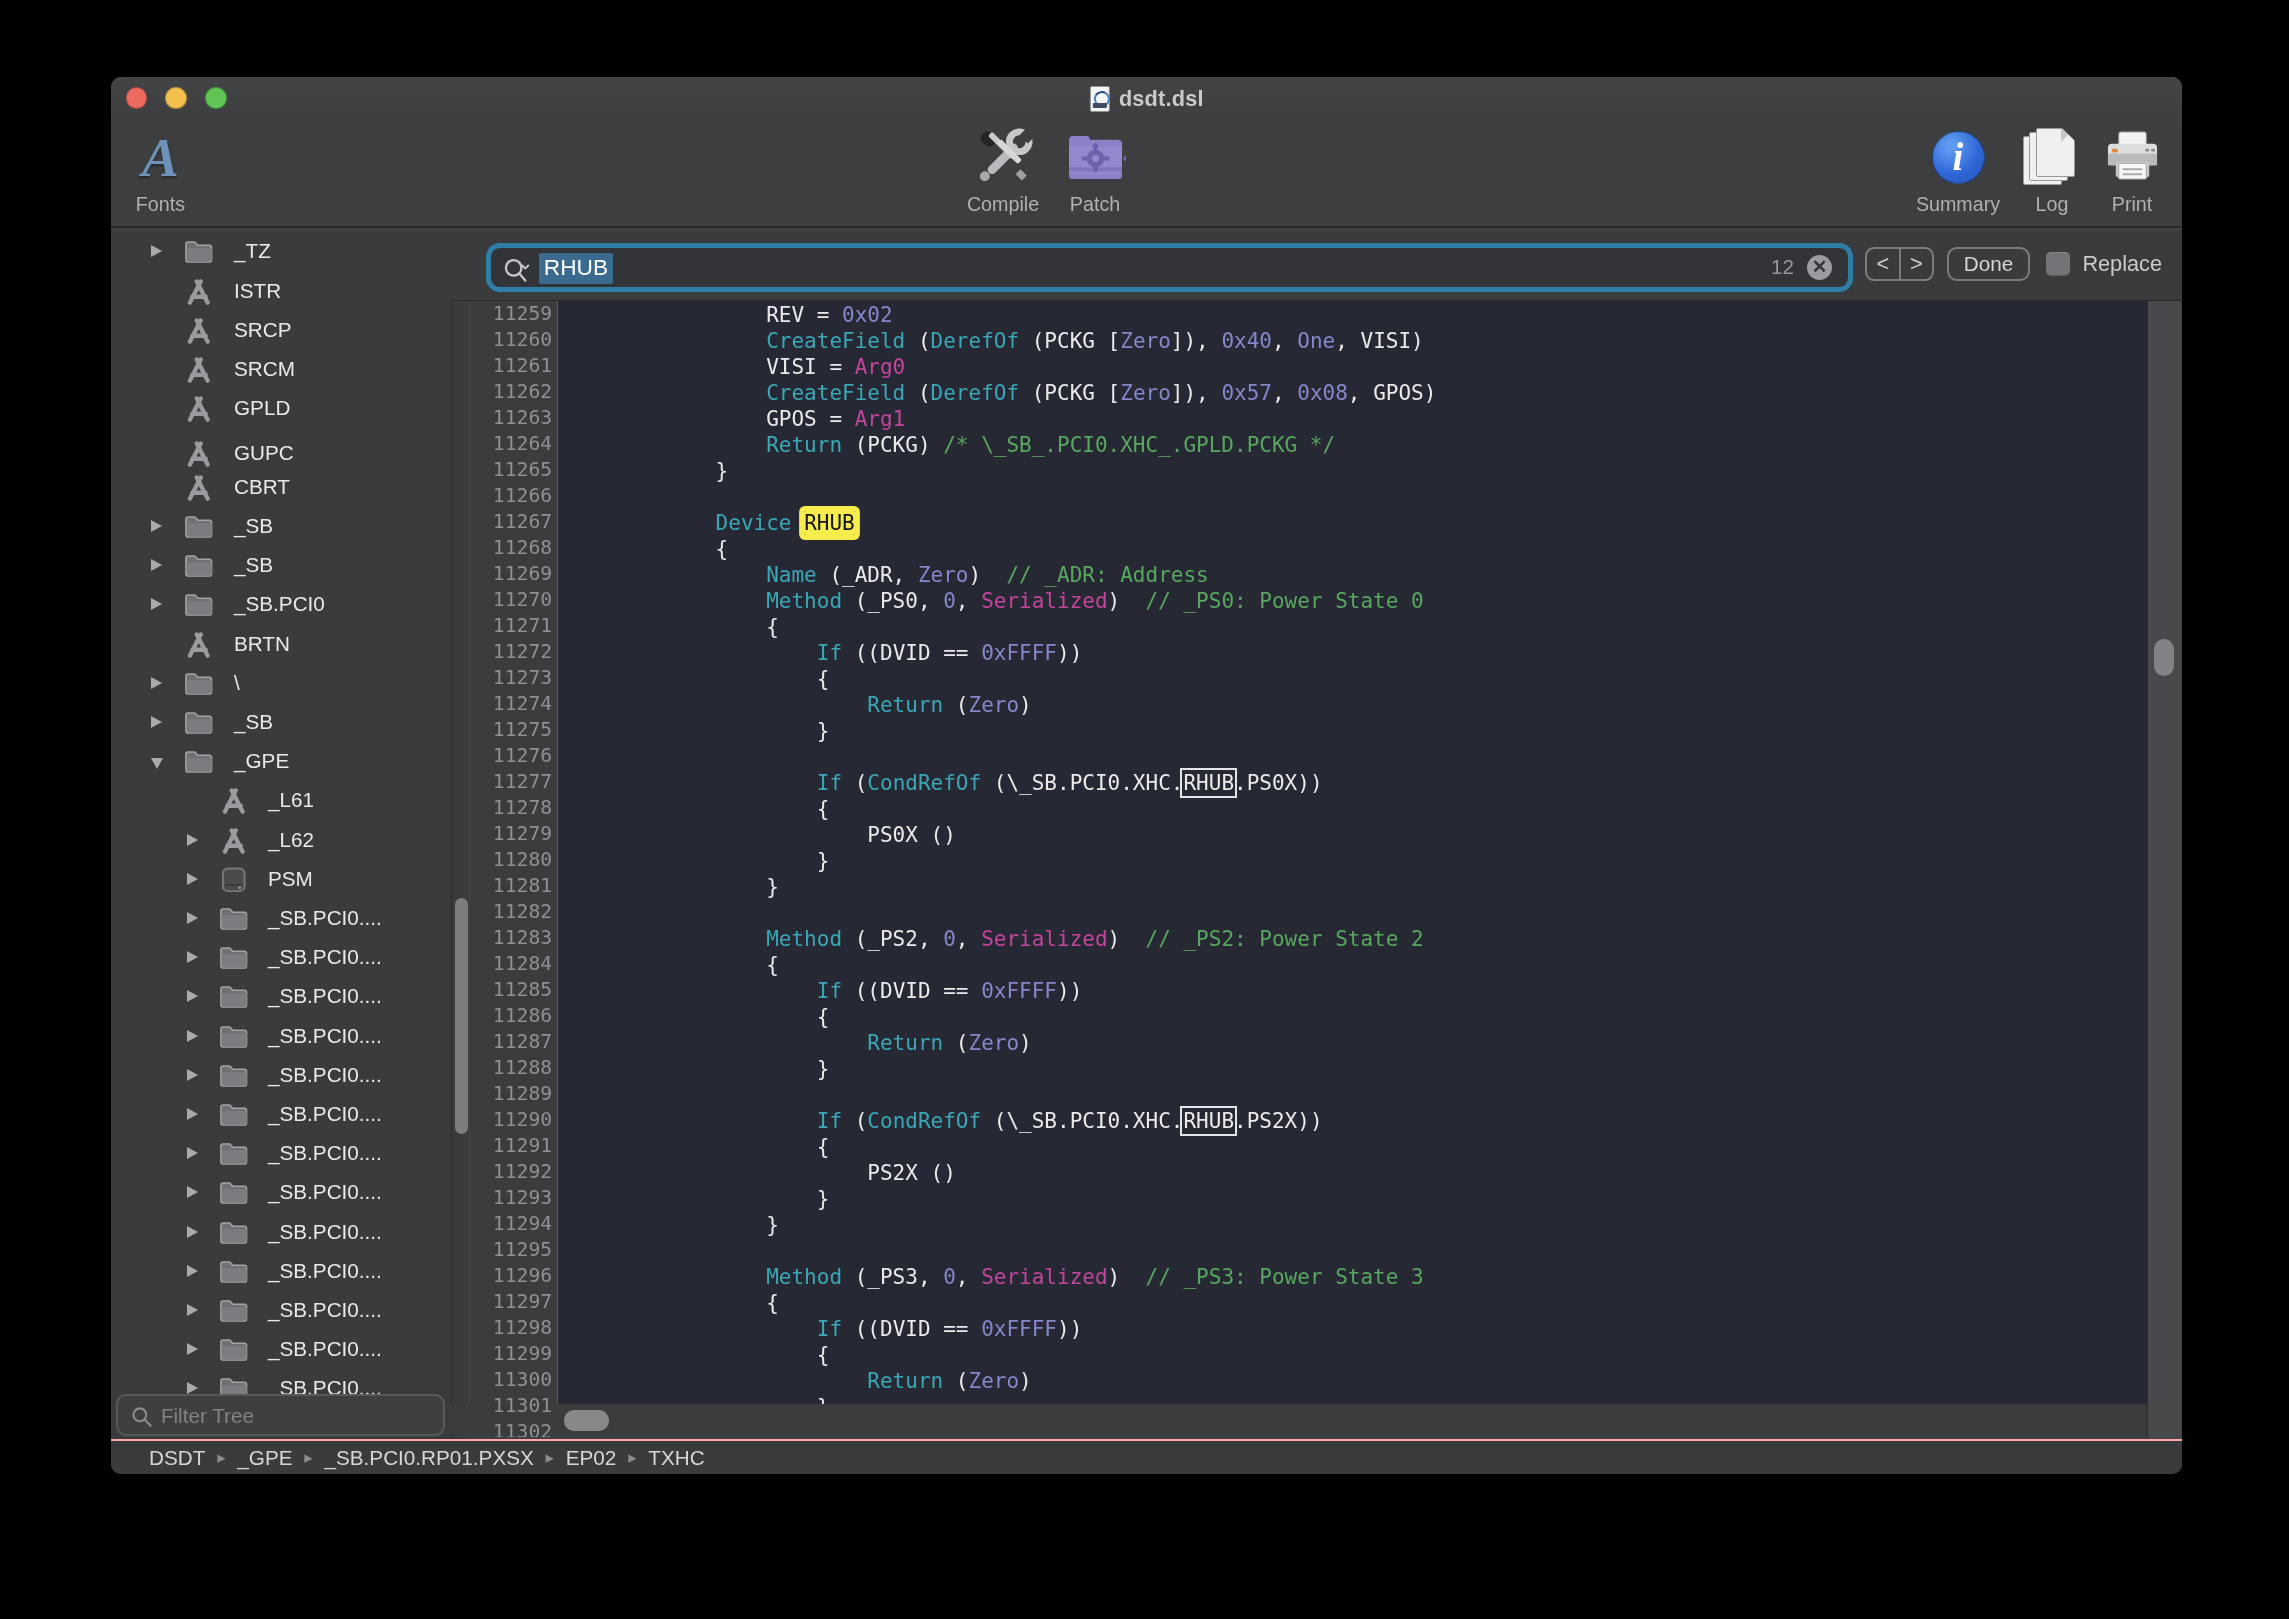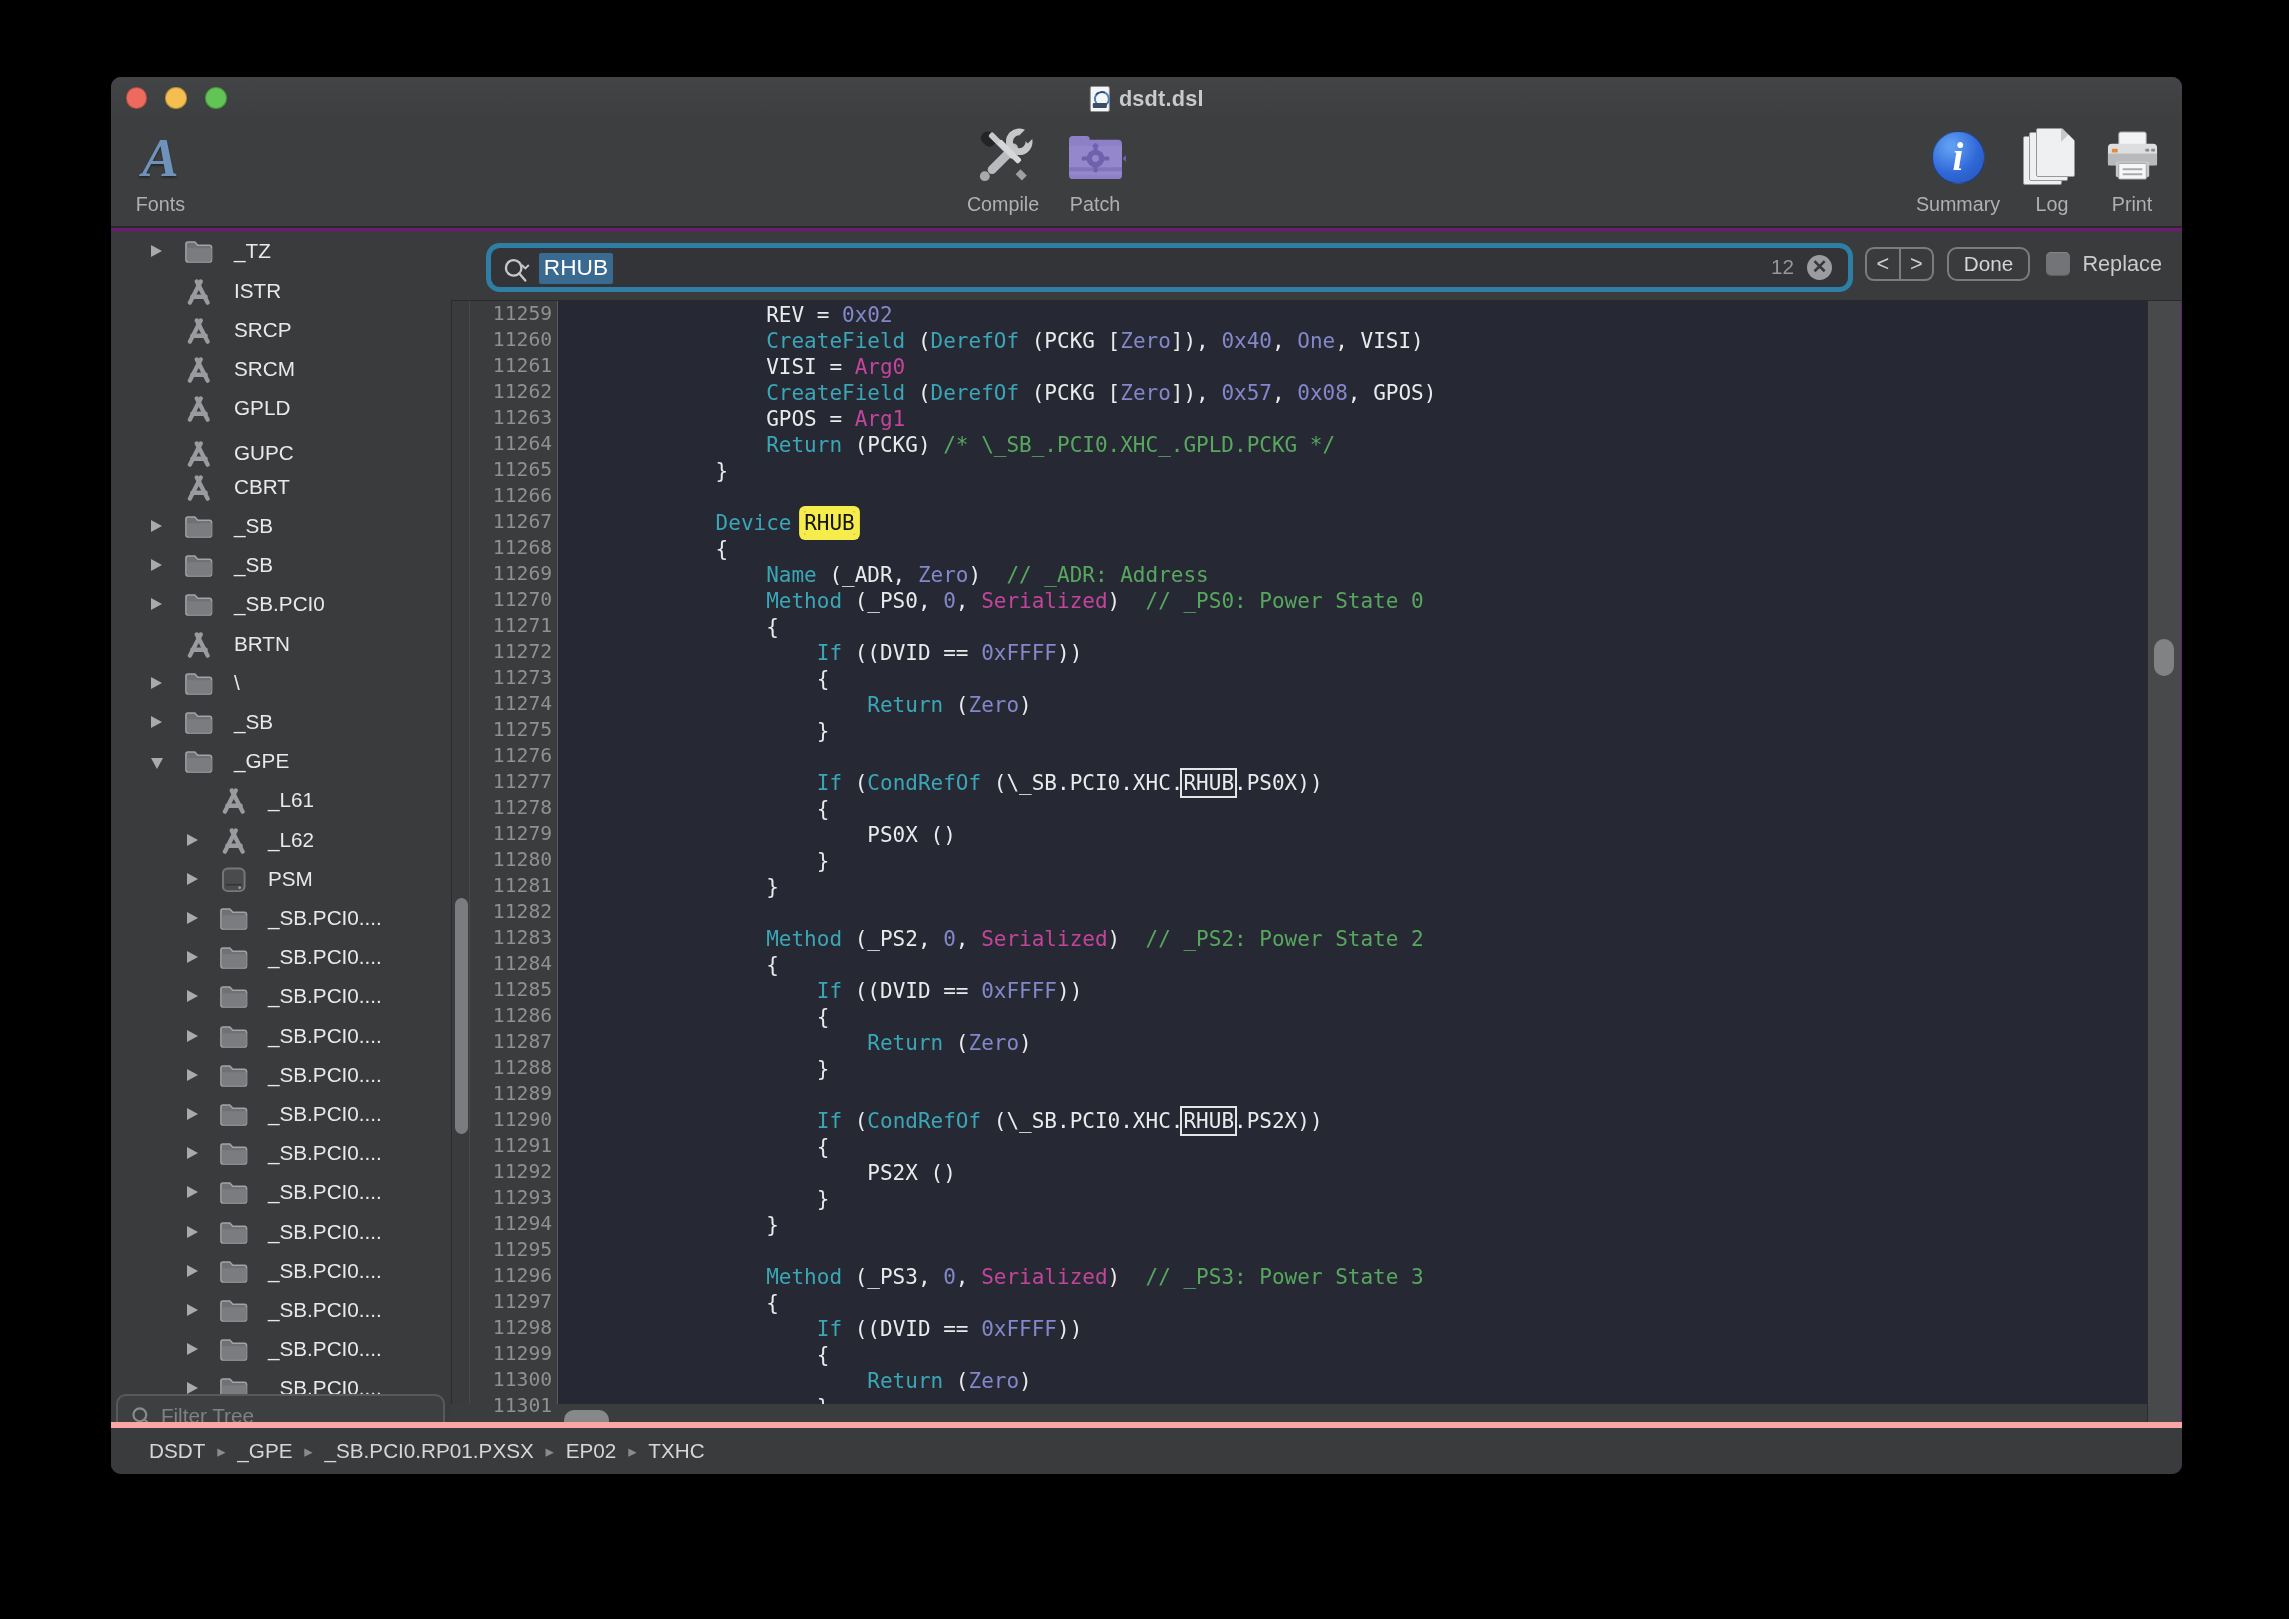--- a/index.html
+++ b/index.html
@@ -1,20 +1,20 @@
 <!DOCTYPE html>
 <html><head>
 <meta charset="utf-8">
 <style>
   * { margin:0; padding:0; box-sizing:border-box; }
   html,body { width:2289px; height:1619px; background:#000; overflow:hidden;
               font-family:"Liberation Sans", sans-serif; }
 
   #window { position:absolute; left:111px; top:77px; width:2071px; height:1397px;
-            border-radius:9.9px; overflow:hidden; background:#701a75;
+            border-radius:9.9px; overflow:hidden; background:#404040;
             box-shadow:0 19.7px 59px rgba(0,0,0,.7); }
 
   
   .titlebar { position:absolute; left:0; top:0; right:0; height:45px;
               background:linear-gradient(#434446,#3D3E40); }
   .tl { position:absolute; top:9.9px; width:21.7px; height:21.7px; border-radius:50%; }
   .tl.red    { left:14.8px; background:#EC6A5E; border:1px solid rgba(0,0,0,.25); }
   .tl.yellow { left:54px; background:#F4BF4F; border:1px solid rgba(0,0,0,.25); }
   .tl.green  { left:94px; background:#61C454; border:1px solid rgba(0,0,0,.25); }
   .titlegroup { position:absolute; top:8.9px; left:50%; transform:translateX(-50%);
@@ -124,22 +124,22 @@
   .seg-a { color:#C2459B; }
   .seg-c { color:#58A75F; }
   .seg-hl { background:#F6ED4D; color:#141414; box-shadow:0 0 0 4.9px #F6ED4D; border-radius:2px; }
   .seg-box { color:#E9EAEB; outline:2px solid #E4E5E7; outline-offset:1px; }
 
   .vscroll { position:absolute; left:2036px; top:224px; width:34px; bottom:35px;
              background:#48494B; border-left:1px solid #2A2B2D; }
   .vthumb { position:absolute; left:5.9px; width:19.7px; border-radius:9.9px; background:#818284; }
 
   
-  .statusbar { position:absolute; left:0; right:0; bottom:0; height:52px; background:#3A3B3C;
-               border-top:6px solid #fca5a5; display:flex; align-items:center; padding-left:38px; }
+  .statusbar { position:absolute; left:0; right:0; bottom:0; height:35px; background:#3A3B3C;
+               border-top:2px solid #fca5a5; display:flex; align-items:center; padding-left:38px; }
   .crumb { font-size:20.7px; color:#D5D6D8; }
   .crumbsep { font-size:16.7px; color:#8A8B8D; margin:0 11.8px; }
 
   svg { display:block; }
 </style>
 </head>
 <body>
 
 <div id="window">
 

